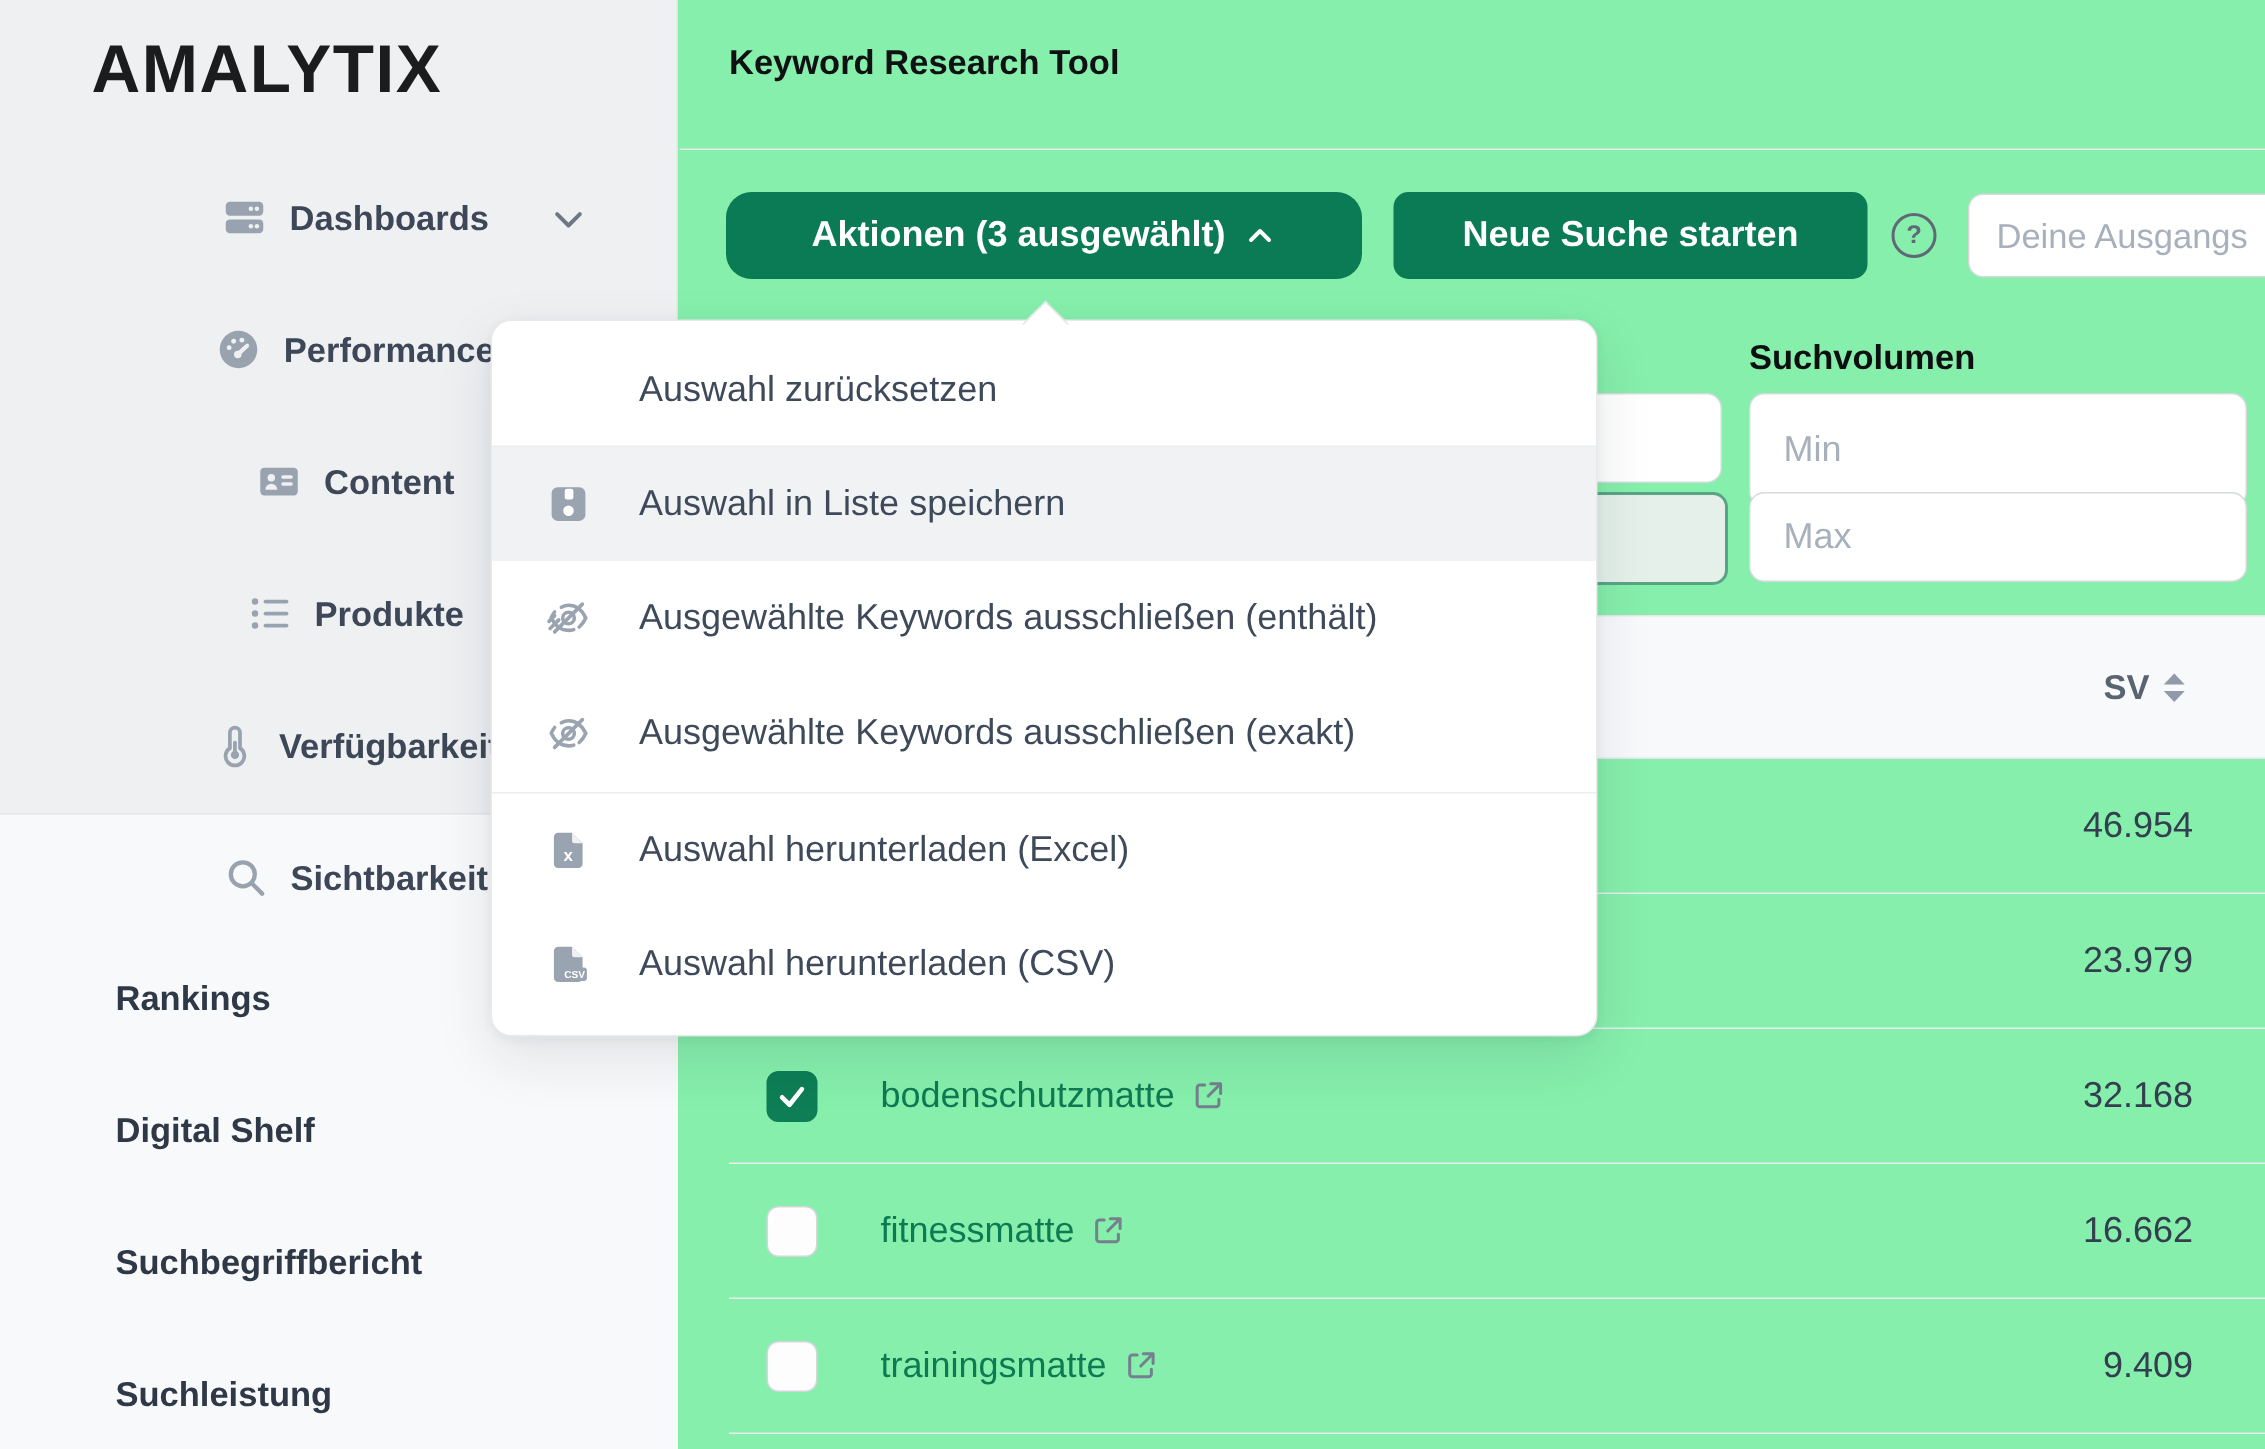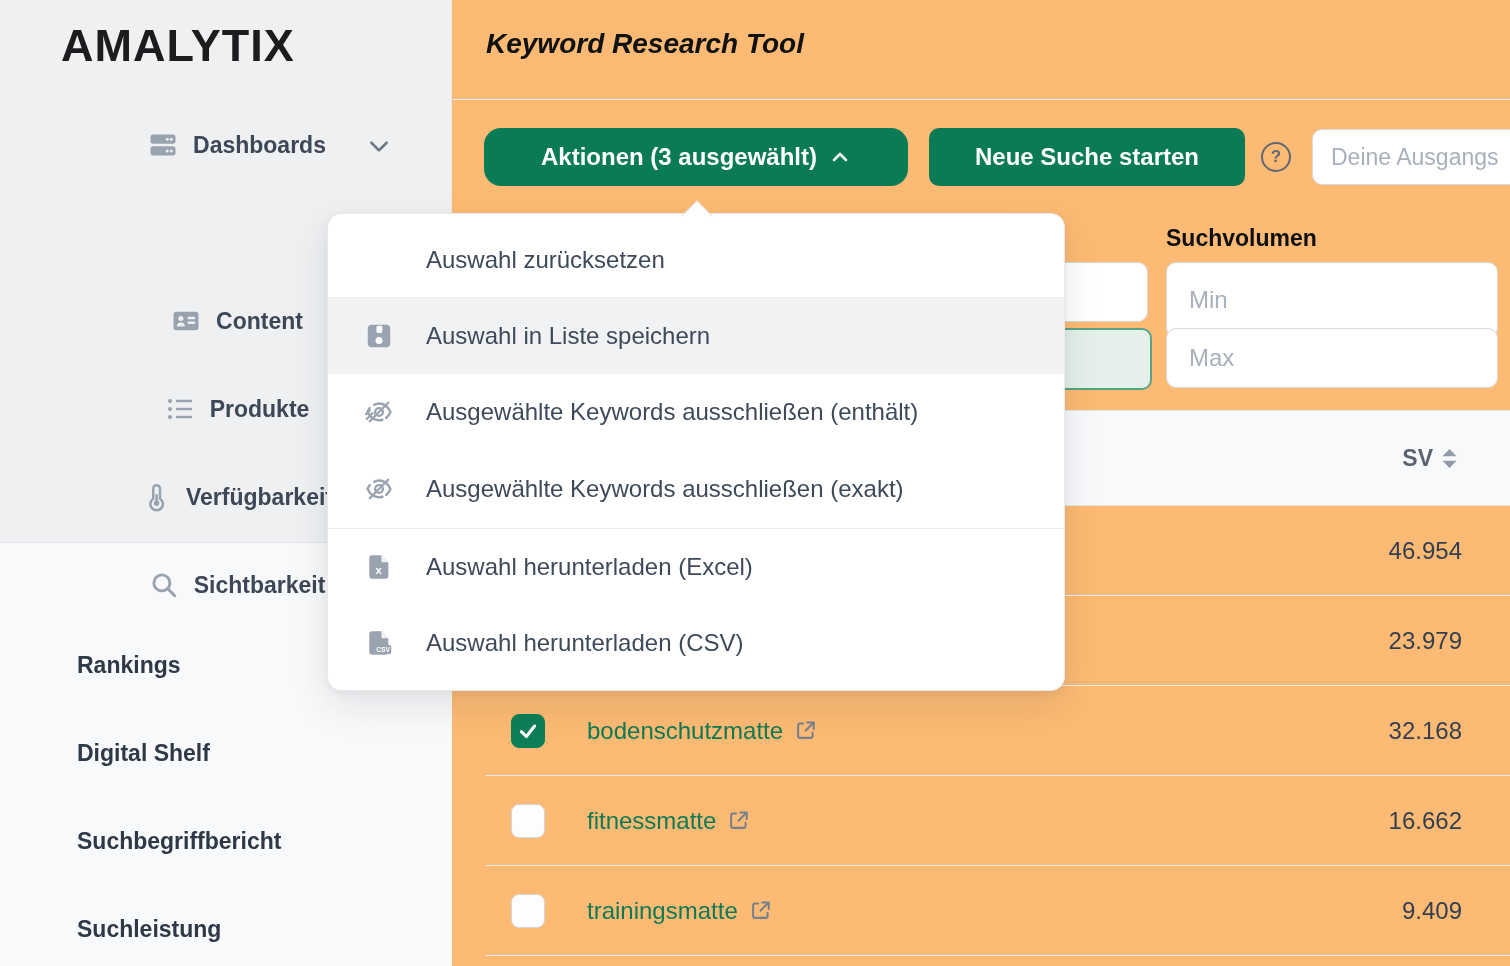--- a/index.html
+++ b/index.html
@@ -1,37 +1,37 @@
 <!DOCTYPE html>
 <html><head>
 <meta charset="utf-8">
 <style>
   * { margin:0; padding:0; box-sizing:border-box; }
   html,body { width:1510px; height:966px; }
   body { font-family:"Liberation Sans", sans-serif; background:#fff; overflow:hidden; }
-  #app { position:relative; width:1510px; height:966px; overflow:hidden; background:#fdba74; }
+  #app { position:relative; width:1510px; height:966px; overflow:hidden; background:#86efac; }
 
   
   .sidebar { position:absolute; left:0; top:0; width:452px; height:966px;
              background:#eef0f2; border-right:1px solid #e3e5e8; }
   .sidebar-active-bg { position:absolute; left:0; top:542px; width:452px; height:424px;
              background:#f8f9fa; border-top:1px solid #e4e6e9; }
   .logo { position:absolute; left:61px; top:20px; font-size:45px; font-weight:800;
           letter-spacing:1px; color:#1b1c1e; }
   .nav-item { position:absolute; left:0; width:452px; height:44px; display:flex;
               align-items:center; padding-left:22px; cursor:pointer;justify-content:center; }
   .nav-item .nicon { width:30px; height:30px; color:#99a3b0; flex:0 0 30px; }
   .nav-item .nlabel { margin-left:15px; font-size:23px; font-weight:600; color:#3d4757; }
   .nav-sub { position:absolute; left:0; width:452px; height:44px; display:flex;
              align-items:center; padding-left:77px; cursor:pointer; }
   .nav-sub .nlabel { font-size:23px; font-weight:600; color:#2e3847; }
   .chev { position:absolute; left:366px; top:10px; width:26px; height:26px; color:#6e7784; }
 
   
-  .page-title { position:absolute; left:486px; top:28px; font-size:28px; font-weight:700; color:#0f1113;font-style:italic; }
+  .page-title { position:absolute; left:486px; top:28px; font-size:23px; font-weight:700; color:#0f1113; }
   .hdr-divider { position:absolute; left:453px; top:99px; width:1057px; height:1px; background:#e8eaec; }
 
   .btn-green { position:absolute; display:flex; align-items:center; justify-content:center;
                gap:12px; background:#0a7b54; color:#fff; border:none; border-radius:10px;
                font-family:inherit; font-size:24px; font-weight:700; cursor:pointer; }
   #btn-actions { left:484px; top:128px; width:424px; height:58px;border-radius:17px; }
   #btn-new-search { left:929px; top:128px; width:316px; height:58px; }
   .help-circle { position:absolute; left:1261px; top:142px; width:30px; height:30px;
                  border:2.5px solid #5f6975; border-radius:50%; color:#5f6975;
                  display:flex; align-items:center; justify-content:center;
@@ -102,20 +102,33 @@
         </svg>
       </span>
       <span class="nlabel">Dashboards</span>
       <span class="chev">
         <svg viewBox="0 0 24 24" width="26" height="26" fill="none" stroke="currentColor" stroke-width="2.4" stroke-linecap="round" stroke-linejoin="round">
           <polyline points="5,9 12,16 19,9"></polyline>
         </svg>
       </span>
     </div>
 
+    <div class="nav-item" style="top:211px">
+      <span class="nicon">
+        <svg viewBox="0 0 24 24" width="30" height="30">
+          <circle cx="12" cy="12" r="10" fill="currentColor"></circle>
+          <circle cx="7" cy="11" r="1.3" fill="#eef0f2"></circle>
+          <circle cx="9.4" cy="7.6" r="1.3" fill="#eef0f2"></circle>
+          <circle cx="13.8" cy="7" r="1.3" fill="#eef0f2"></circle>
+          <line x1="11.6" y1="14.6" x2="16.6" y2="10" stroke="#eef0f2" stroke-width="2.2" stroke-linecap="round"></line>
+          <circle cx="11.6" cy="14.6" r="2" fill="#eef0f2"></circle>
+        </svg>
+      </span>
+      <span class="nlabel">Performance</span>
+    </div>
 
     <div class="nav-item" style="top:299px">
       <span class="nicon">
         <svg viewBox="0 0 24 24" width="30" height="30">
           <rect x="2" y="4.6" width="20" height="14.8" rx="2.2" fill="currentColor"></rect>
           <circle cx="7.9" cy="10" r="2" fill="#eef0f2"></circle>
           <path d="M4.7 16.4 a3.2 3.2 0 0 1 6.4 0 z" fill="#eef0f2"></path>
           <rect x="13.2" y="8.6" width="6.2" height="1.9" rx="0.95" fill="#eef0f2"></rect>
           <rect x="13.2" y="12.4" width="6.2" height="1.9" rx="0.95" fill="#eef0f2"></rect>
         </svg>

